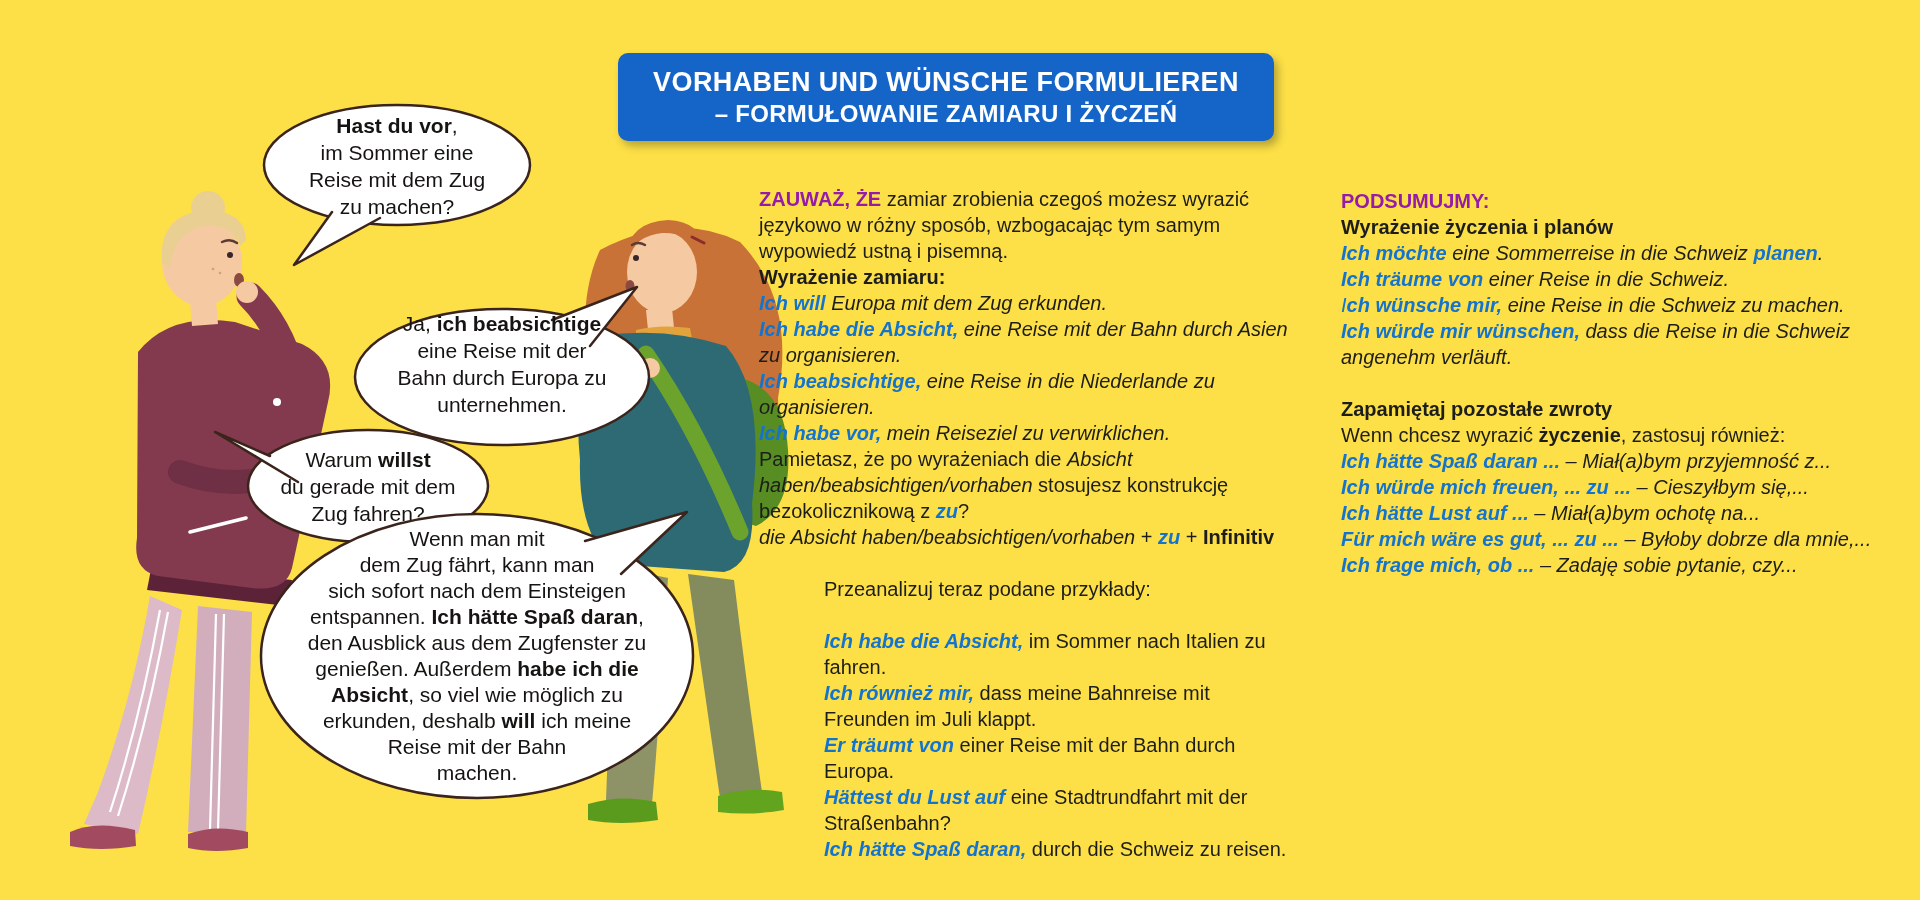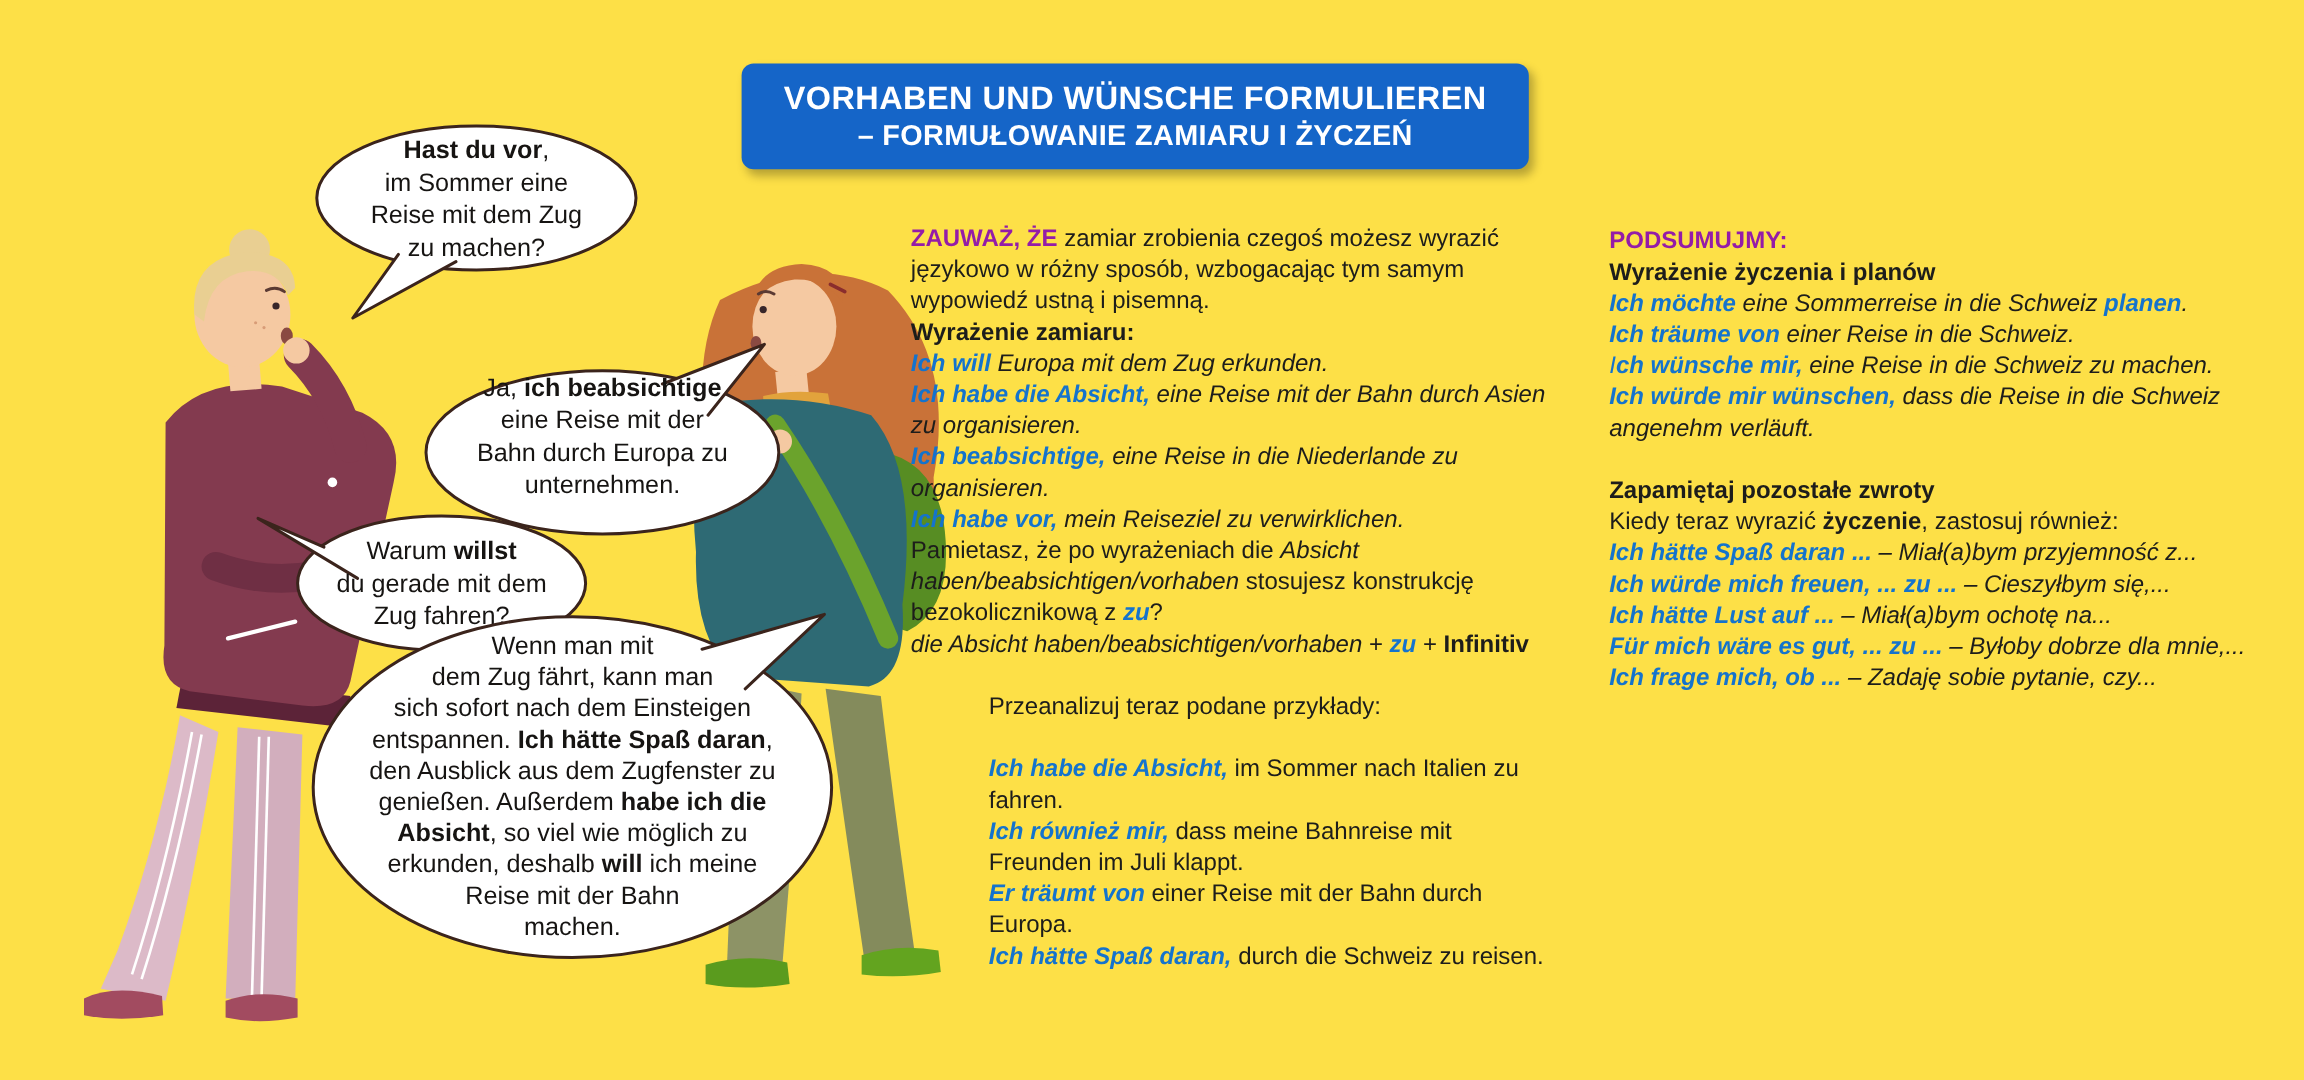--- a/index.html
+++ b/index.html
@@ -175,32 +175,33 @@
       <div class="para"><span class="seg-bb">Ich will</span><span class="seg-i"> Europa mit dem Zug erkunden.</span></div>
       <div class="para"><span class="seg-bb">Ich habe die Absicht,</span><span class="seg-i"> eine Reise mit der Bahn durch Asien zu organisieren.</span></div>
       <div class="para"><span class="seg-bb">Ich beabsichtige,</span><span class="seg-i"> eine Reise in die Niederlande zu organisieren.</span></div>
       <div class="para"><span class="seg-bb">Ich habe vor,</span><span class="seg-i"> mein Reiseziel zu verwirklichen.</span></div>
       <div class="para"><span class="seg-r">Pamietasz, że po wyrażeniach die </span><span class="seg-i">Absicht haben/beabsichtigen/vorhaben</span><span class="seg-r"> stosujesz konstrukcję bezokolicznikową z </span><span class="seg-bb">zu</span><span class="seg-r">?</span></div>
       <div class="para"><span class="seg-i">die Absicht haben/beabsichtigen/vorhaben</span><span class="seg-r"> + </span><span class="seg-bb">zu</span><span class="seg-r"> + </span><span class="seg-b">Infinitiv</span></div>
       <div class="para gap indent"><span class="seg-r">Przeanalizuj teraz podane przykłady:</span></div>
       <div class="para gap indent"><span class="seg-bb">Ich habe die Absicht,</span><span class="seg-r"> im Sommer nach Italien zu fahren.</span></div>
       <div class="para indent"><span class="seg-bb">Ich również mir,</span><span class="seg-r"> dass meine Bahnreise mit Freunden im Juli klappt.</span></div>
       <div class="para indent"><span class="seg-bb">Er träumt von</span><span class="seg-r"> einer Reise mit der Bahn durch Europa.</span></div>
+      <div class="para indent"><span class="seg-bb">Hättest du Lust auf</span><span class="seg-r"> eine Stadtrundfahrt mit der Straßenbahn?</span></div>
       <div class="para indent"><span class="seg-bb">Ich hätte Spaß daran,</span><span class="seg-r"> durch die Schweiz zu reisen.</span></div>
     </div>
 
   <div class="col col-right">
       <div class="para"><span class="seg-pu">PODSUMUJMY:</span></div>
       <div class="para"><span class="seg-b">Wyrażenie życzenia i planów</span></div>
       <div class="para"><span class="seg-bb">Ich möchte</span><span class="seg-i"> eine Sommerreise in die Schweiz </span><span class="seg-bb">planen</span><span class="seg-i">.</span></div>
       <div class="para"><span class="seg-bb">Ich träume von</span><span class="seg-i"> einer Reise in die Schweiz.</span></div>
       <div class="para"><span class="seg-bli">I</span><span class="seg-bb">ch wünsche mir,</span><span class="seg-i"> eine Reise in die Schweiz zu machen.</span></div>
       <div class="para"><span class="seg-bb">Ich würde mir wünschen,</span><span class="seg-i"> dass die Reise in die Schweiz angenehm verläuft.</span></div>
       <div class="para gap"><span class="seg-b">Zapamiętaj pozostałe zwroty</span></div>
-      <div class="para"><span class="seg-r">Kiedy teraz wyrazić </span><span class="seg-b">życzenie</span><span class="seg-r">, zastosuj również:</span></div>
+      <div class="para"><span class="seg-r">Wenn chcesz wyrazić </span><span class="seg-b">życzenie</span><span class="seg-r">, zastosuj również:</span></div>
       <div class="para"><span class="seg-bb">Ich hätte Spaß daran ...</span><span class="seg-i"> – Miał(a)bym przyjemność z...</span></div>
       <div class="para"><span class="seg-bb">Ich würde mich freuen, ... zu ...</span><span class="seg-i"> – Cieszyłbym się,...</span></div>
       <div class="para"><span class="seg-bb">Ich hätte Lust auf ...</span><span class="seg-i"> – Miał(a)bym ochotę na...</span></div>
       <div class="para"><span class="seg-bb">Für mich wäre es gut, ... zu ...</span><span class="seg-i"> – Byłoby dobrze dla mnie,...</span></div>
       <div class="para"><span class="seg-bb">Ich frage mich, ob ...</span><span class="seg-i"> – Zadaję sobie pytanie, czy...</span></div>
     </div>
 
 </div>
 
 </body></html>

